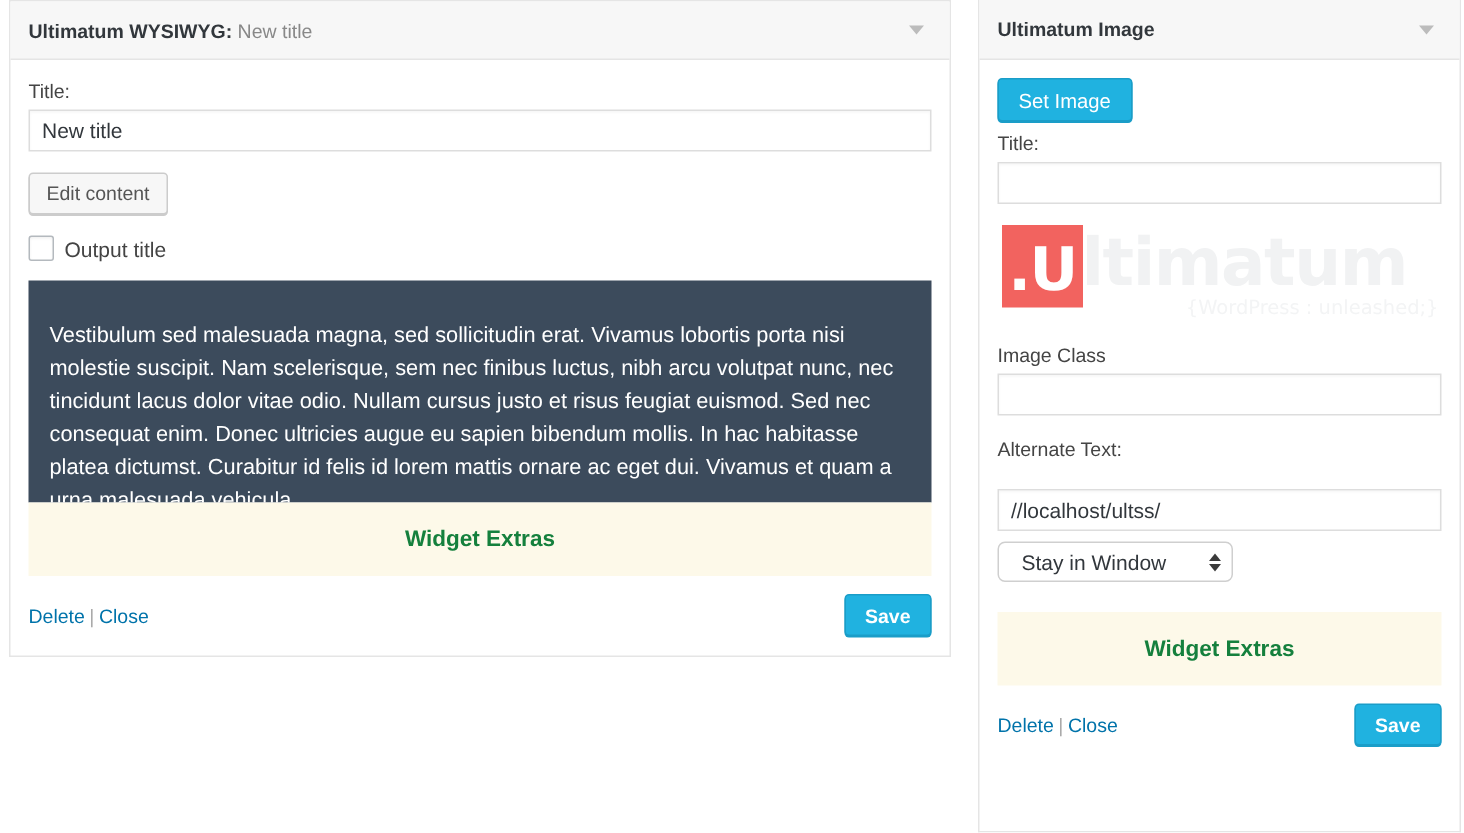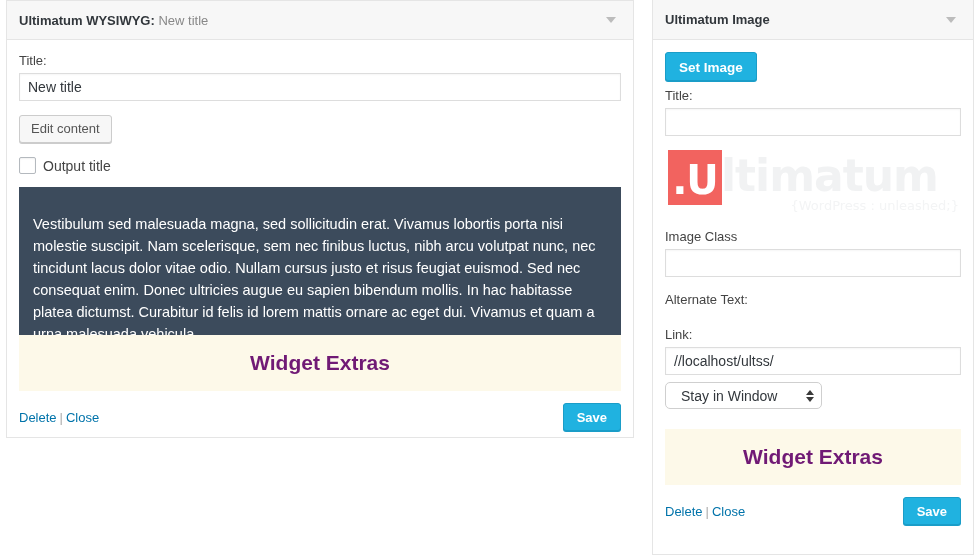--- a/index.html
+++ b/index.html
@@ -169,22 +169,22 @@
   }
   .content-preview p {
     margin: 12px 0 14px 0;
   }
 
   
   .widget-extras {
     background: #fdf9e9;
     text-align: center;
     font-weight: 700;
-    font-size: 21px;
-    color: #701a75;
+    font-size: 15px;
+    color: #15803d;
     padding: 16px 0;
     margin: 0;
   }
   #panel-wysiwyg .widget-extras {
     margin-top: 0;
   }
   #panel-image .widget-extras {
     margin-top: 20px;
   }
 
@@ -223,21 +223,21 @@
     box-shadow: 0 1px 0 #1a9dc8;
     cursor: pointer;
     box-sizing: border-box;
   }
 
   
   .btn-setimage {
     font-family: "Liberation Sans", sans-serif;
     display: inline-block;
     font-size: 13.5px;
-    font-weight: 700;
+    font-weight: 400;
     line-height: 24px;
     height: 29px;
     padding: 2px 13px 0 13px;
     color: #fff;
     background: #20b2e0;
     border: 1px solid #1a9dc8;
     border-radius: 3px;
     box-shadow: 0 1px 0 #1a9dc8;
     cursor: pointer;
     box-sizing: border-box;
@@ -405,21 +405,20 @@
 
     <label class="field-label">Image Class</label>
     <input class="text-input" type="text" value="" style="">
 
     <div class="sp-14"></div>
 
     <label class="field-label">Alternate Text:</label>
 
     <div class="sp-14"></div>
 
-    <label class="field-label">Link:</label>
     <input class="text-input" type="text" value="//localhost/ultss/" style="">
 
     <div class="mini-select">
       <span>Stay in Window</span>
       <span class="ms-arrows">
         <i class="up"></i>
           <i class="down"></i>
       </span>
     </div>
 

